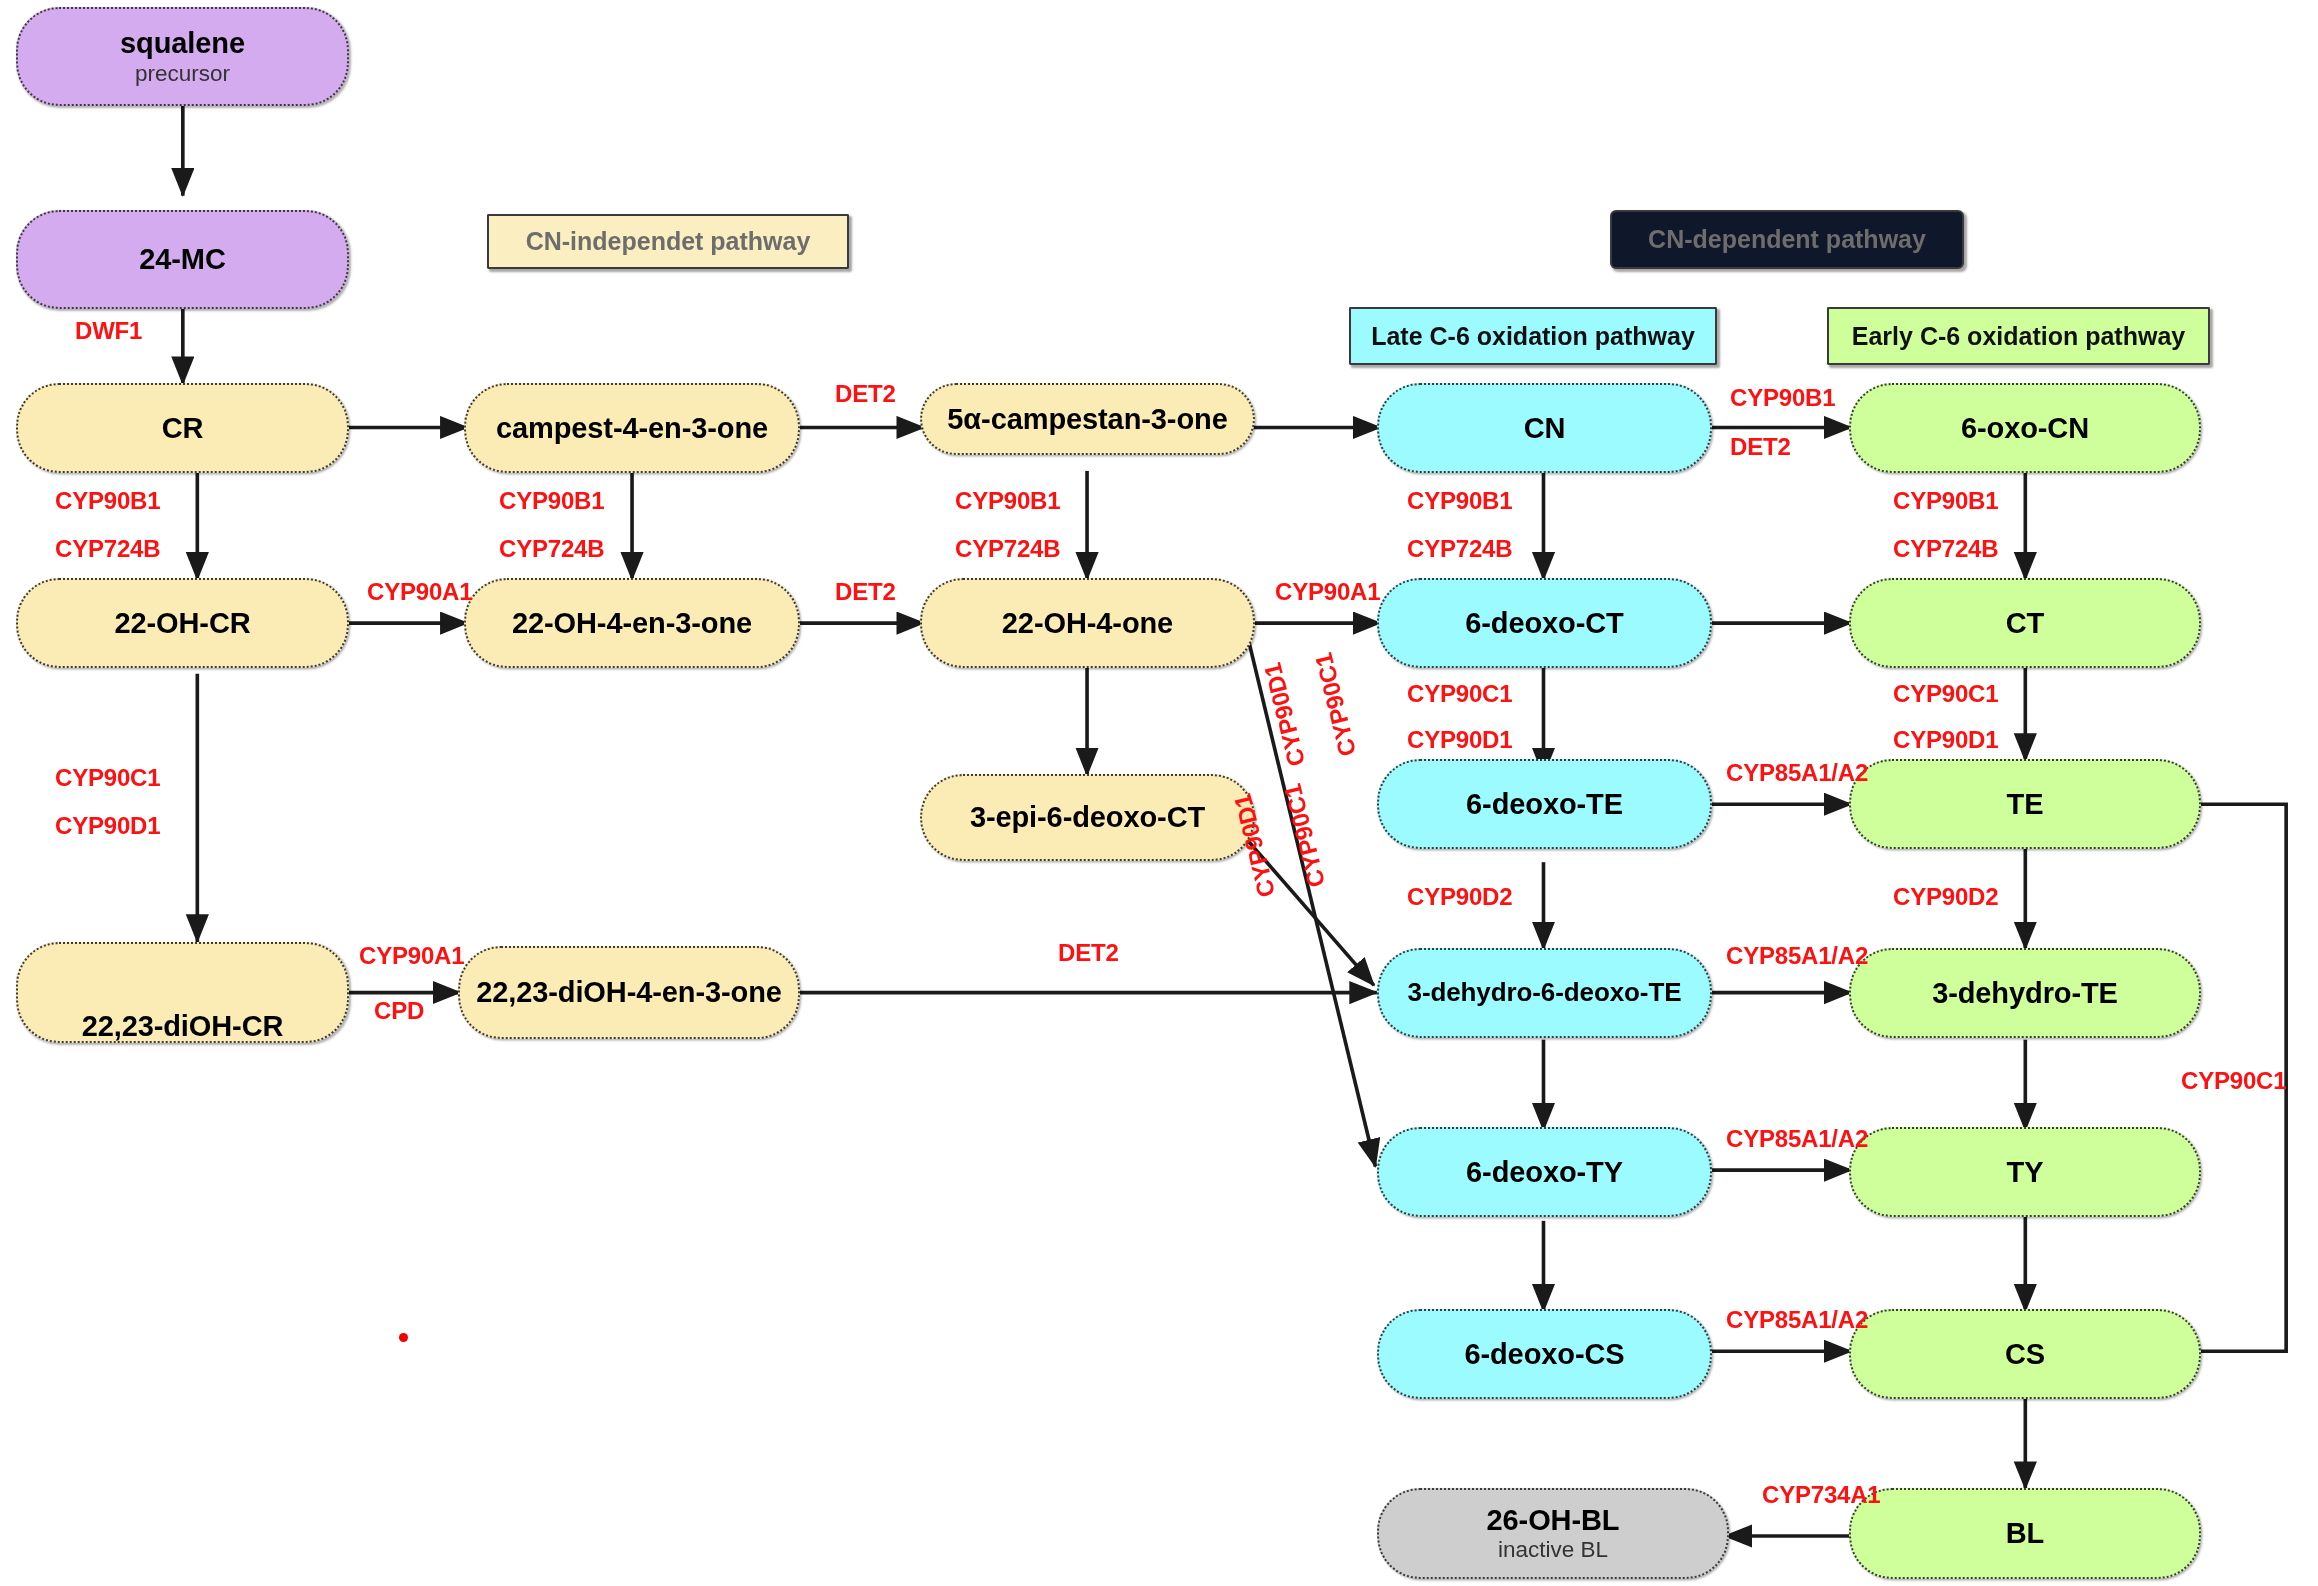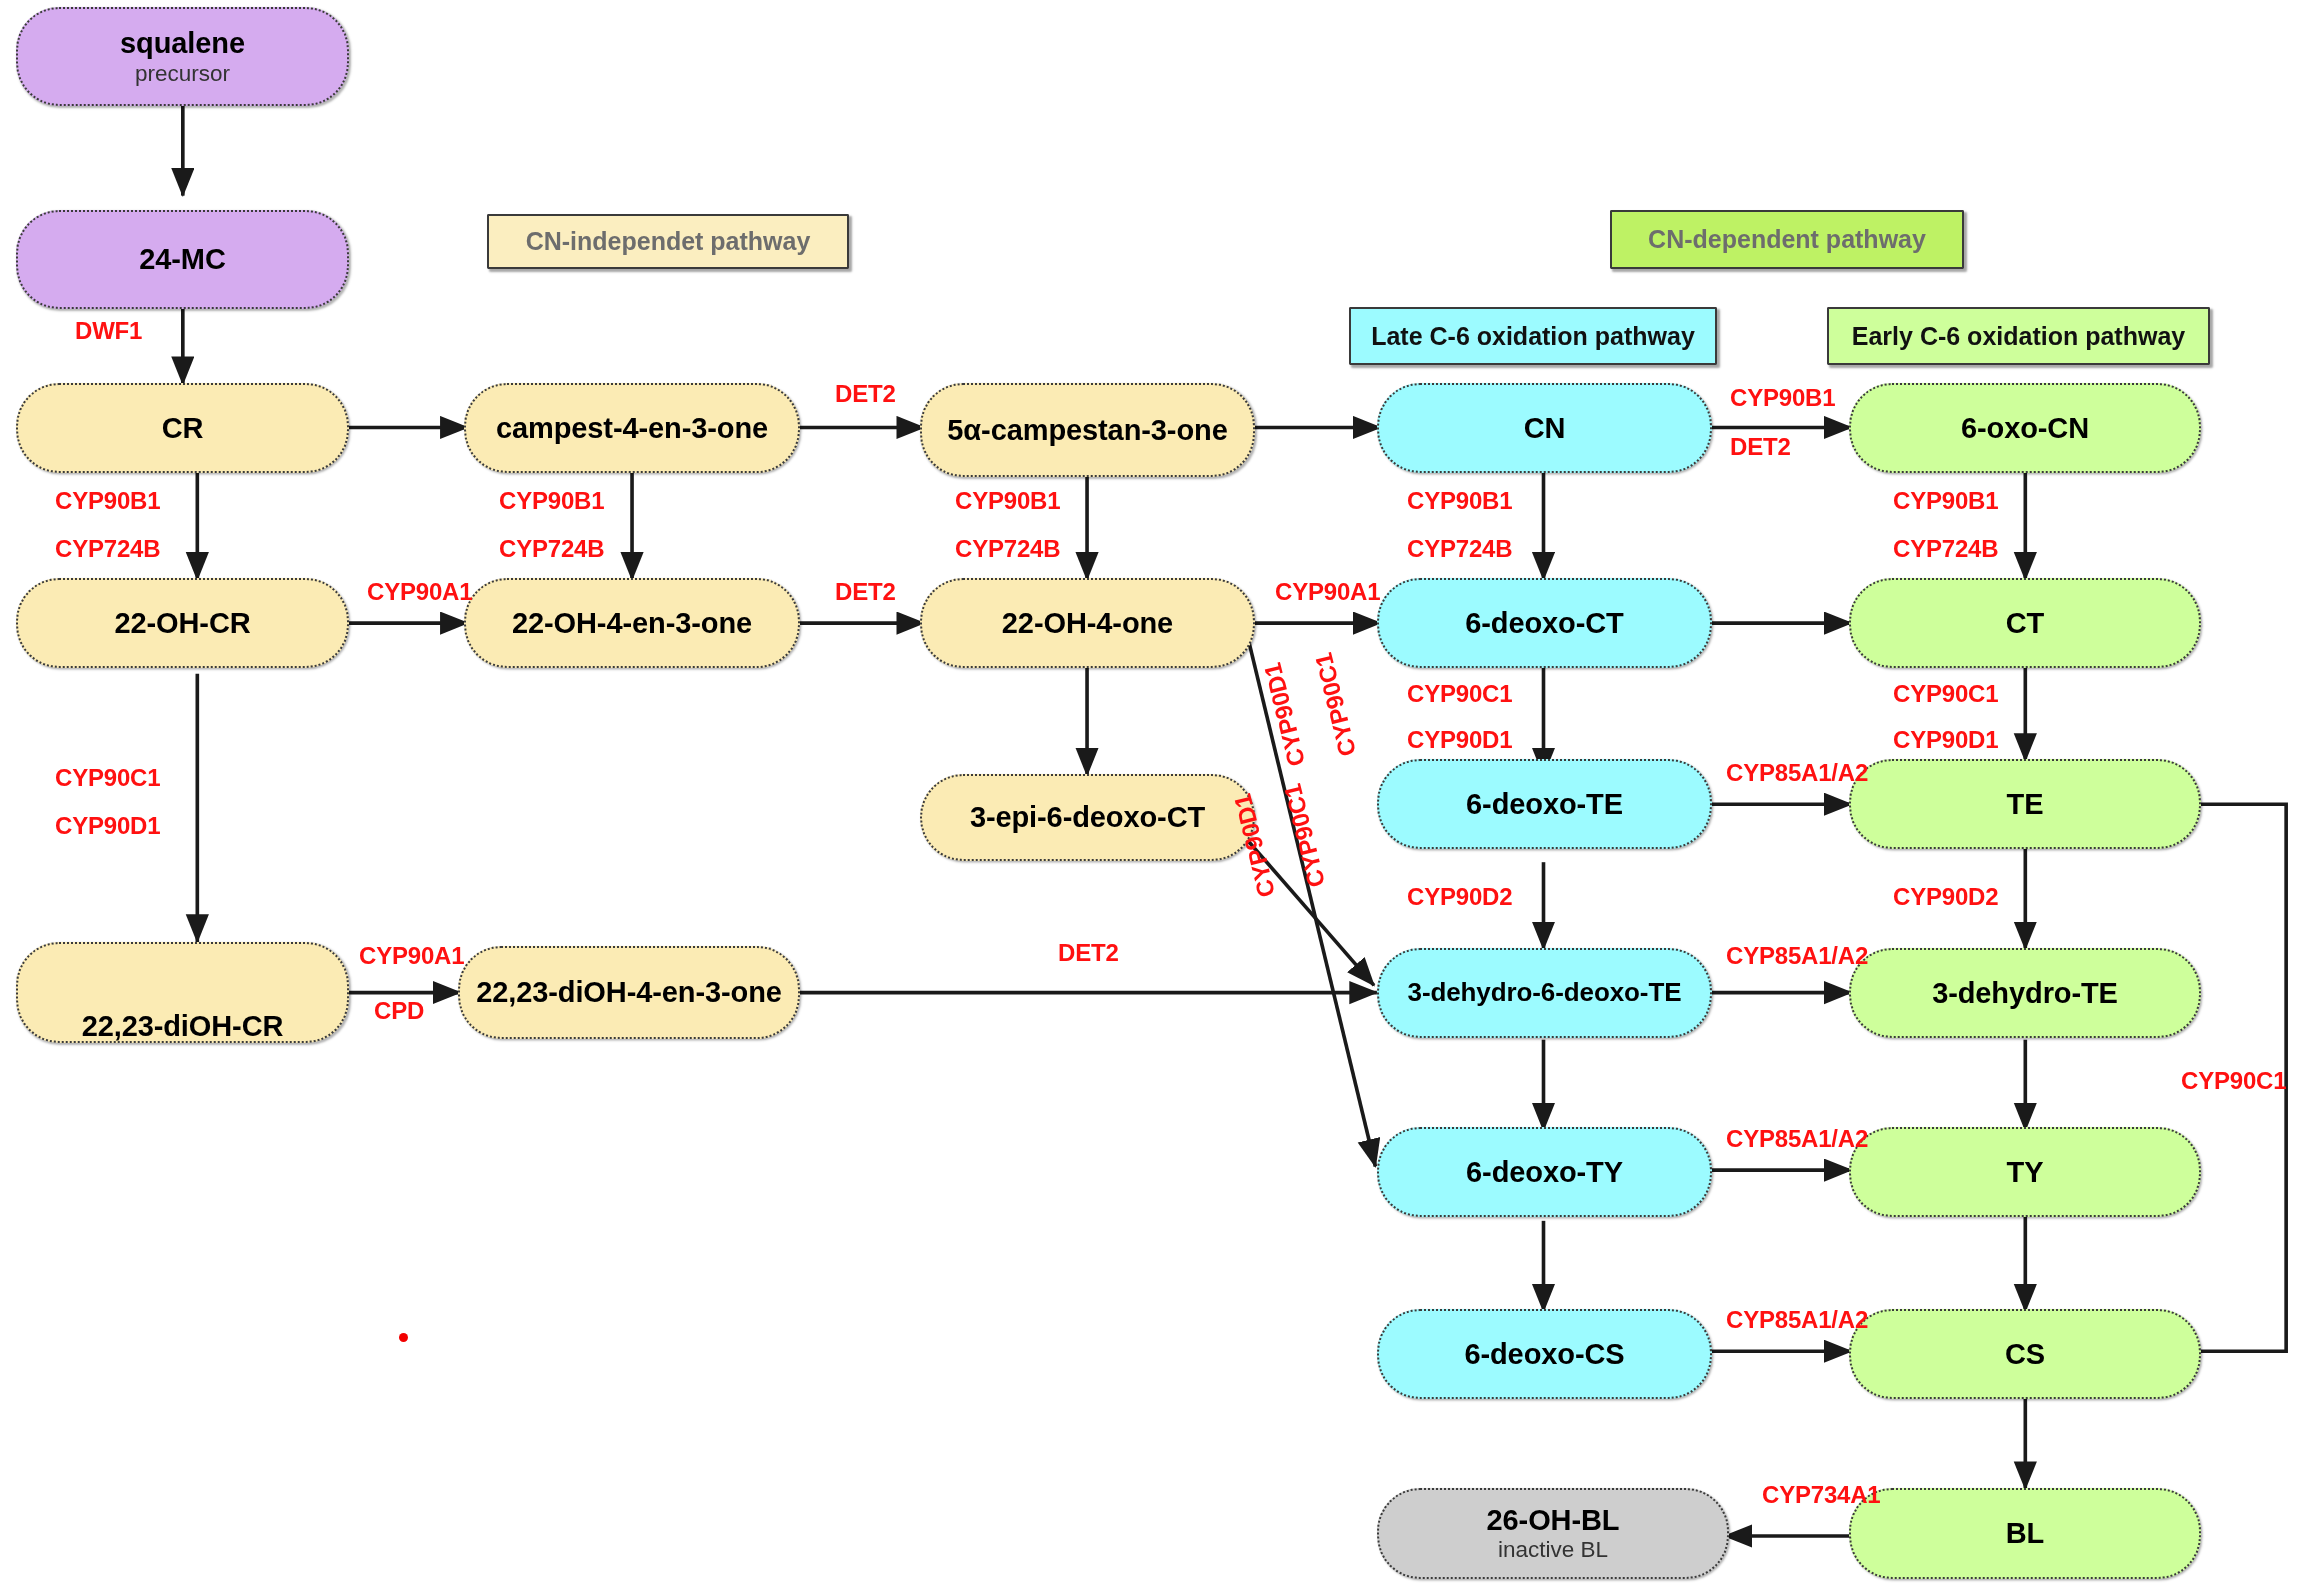--- a/index.html
+++ b/index.html
@@ -19,21 +19,21 @@
   .node.cyan  {background:#9CFBFF;}
   .node.green {background:#CEFF9B;}
   .node.grey  {background:#CECECE;}
 
   .legend{position:absolute;box-sizing:border-box;display:flex;align-items:center;
           justify-content:center;border:2.2px solid #3a3a3a;border-radius:1.4px;
           box-shadow:2.2px 2.2px 2.2px rgba(0,0,0,.35);}
   .legend span{font-size:25px;font-weight:bold;}
   .legend.lg-yellow{background:#FBEEC0;}
   .legend.lg-yellow span{color:#6d6d6d;}
-  .legend.lg-red{background:#bef264;}
+  .legend.lg-red{background:#0f172a;border-radius:6px;}
   .legend.lg-red span{color:#6d6d6d;}
   .legend.lg-cyan{background:#9CFBFF;}
   .legend.lg-cyan span{color:#111;}
   .legend.lg-green{background:#CEFF9B;}
   .legend.lg-green span{color:#111;}
 
   .enz{position:absolute;color:#FF1111;font-weight:bold;font-size:24px;
        white-space:nowrap;letter-spacing:-0.2px;}
   .enz.rot{transform-origin:left top;}
 
@@ -135,21 +135,21 @@
   </div>
 
   <div class="node yellow" style="left:16px;top:383px;width:333px;height:90px;">
     <div class="t1">CR</div>
   </div>
 
   <div class="node yellow" style="left:464px;top:383px;width:336px;height:90px;">
     <div class="t1">campest-4-en-3-one</div>
   </div>
 
-  <div class="node yellow" style="left:920px;top:383px;width:335px;height:94px;">
+  <div class="node yellow" style="left:920px;top:383px;width:335px;height:72px;">
     <div class="t1">5α-campestan-3-one</div>
   </div>
 
   <div class="node yellow" style="left:16px;top:578px;width:333px;height:90px;">
     <div class="t1">22-OH-CR</div>
   </div>
 
   <div class="node yellow" style="left:464px;top:578px;width:336px;height:90px;">
     <div class="t1">22-OH-4-en-3-one</div>
   </div>

